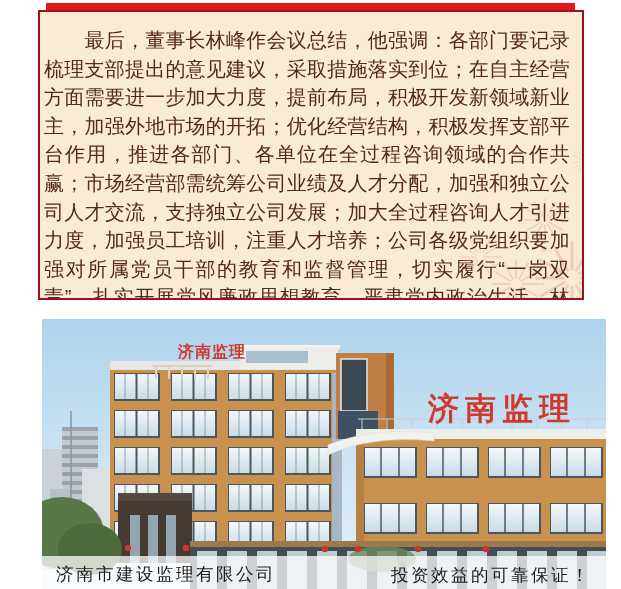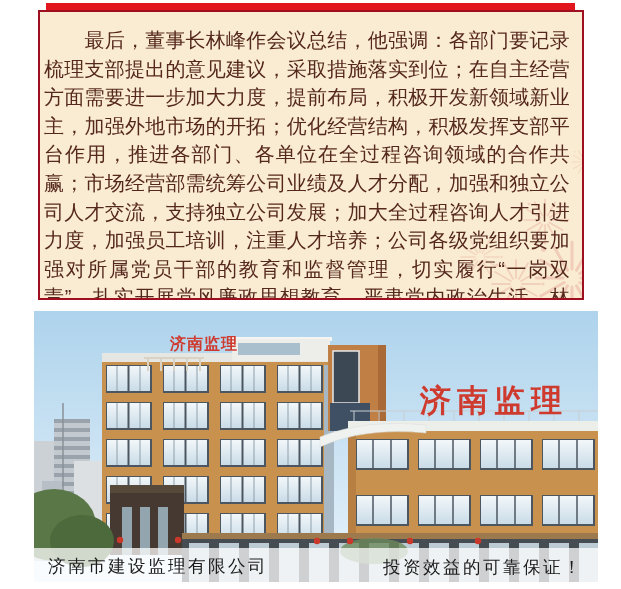--- a/index.html
+++ b/index.html
@@ -40,21 +40,21 @@
     font-size: 20px;
     line-height: 28.6px;
     letter-spacing: 0.2px;
     text-align: justify;
     color: var(--article-text, #55281d);
   }
   .photo {
     position: absolute;
     left: 34px; top: 311px;
     width: 564px; height: 271px;
-    margin: 0;
+    margin: 8px;
   }
   .photo svg { display: block; }
   .sign-small {
     fill: var(--sign-red, #cf3a2e);
     font-family: "Liberation Serif", serif;
     font-weight: bold;
     font-size: 16px;
     letter-spacing: 1px;
   }
   .sign-large {

